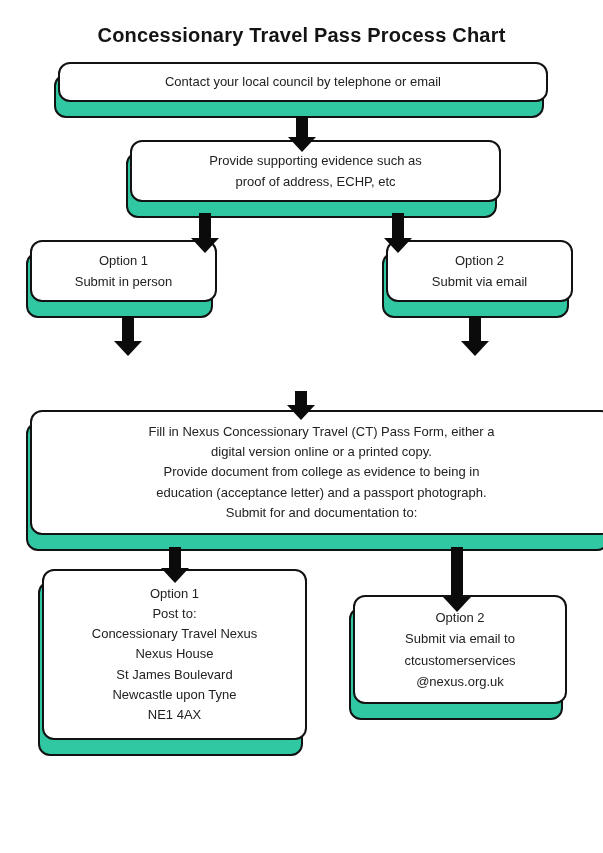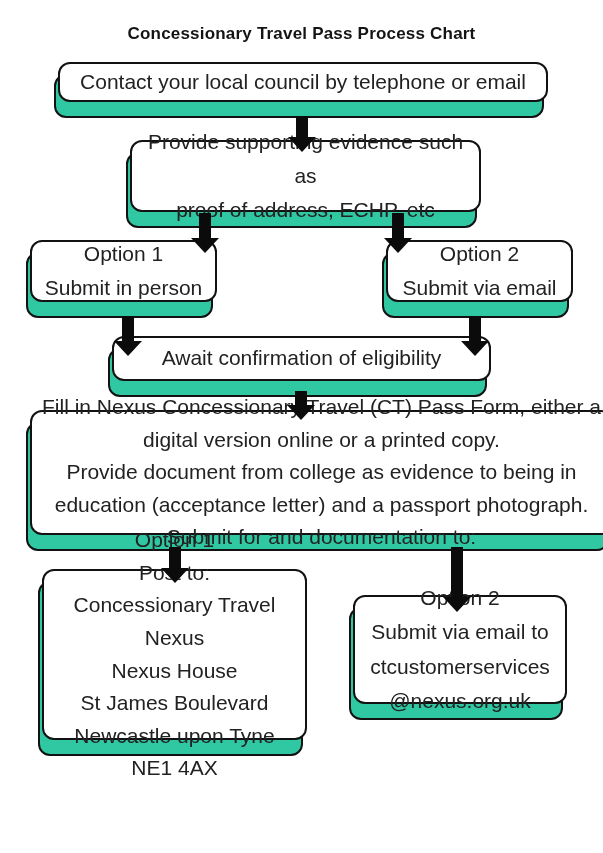--- a/index.html
+++ b/index.html
@@ -2,49 +2,49 @@
 <html><head>
 <meta charset="utf-8">
 <style>
   html,body{margin:0;padding:0;background:#ffffff;}
   .canvas{
     position:relative;width:603px;height:853px;background:#ffffff;
     font-family:"Liberation Sans",sans-serif;color:#1d1d1d;overflow:hidden;
   }
   .chart-title{
     position:absolute;top:24px;left:0;width:603px;text-align:center;
-    font-size:17px;font-weight:bold;letter-spacing:0.2px;color:#141414;
+    font-size:20px;font-weight:bold;letter-spacing:0.2px;color:#141414;
   }
   
   .node{position:absolute;}
   .node::before{
     content:"";position:absolute;left:-4px;right:4px;top:12px;bottom:-16px;
     background:#30C8A3;border:2px solid #121212;border-radius:12px;z-index:1;
   }
   .face{
     position:absolute;inset:0;background:#ffffff;border:2px solid #121212;
     border-radius:12px;z-index:2;display:flex;align-items:center;justify-content:center;
     text-align:center;padding:2px 8px;box-sizing:border-box;
   }
-  .face-text{white-space:pre-line;font-size:21px;line-height:1.62;color:#222222;}
+  .face-text{white-space:pre-line;font-size:13px;line-height:1.62;color:#222222;}
   .lh-tight .face-text{line-height:1.55;}
   
   .arrow{position:absolute;width:28px;z-index:3;}
   .arrow .stem{
     position:absolute;left:50%;transform:translateX(-50%);
     top:0;bottom:13px;width:12px;background:#0b0b0b;
   }
   .arrow .head{
     position:absolute;bottom:0;left:0;width:0;height:0;
     border-left:14px solid transparent;border-right:14px solid transparent;
     border-top:15px solid #0b0b0b;
   }
   
   .n-contact {left:58px; top:62px; width:490px;height:40px;}
-  .n-evidence{left:130px;top:140px;width:351px;height:72px;}
+  .n-evidence{left:130px;top:140px;width:351px;height:62px;padding-left:20px;}
   .n-opt1    {left:30px; top:240px;width:187px;height:62px;}
   .n-opt2    {left:386px;top:240px;width:187px;height:62px;}
   .n-await   {left:112px;top:336px;width:379px;height:45px;}
   .n-form    {left:30px; top:410px;width:583px;height:125px;}
   .n-post    {left:42px; top:569px;width:265px;height:171px;}
   .n-emailto {left:353px;top:595px;width:214px;height:109px;}
   .n-wait    {left:98px; top:776px;width:401px;height:38px;}
   
   .a1 {left:288px;top:116px;height:36px;}
   .a2l{left:191px;top:213px;height:40px;}
@@ -105,25 +105,20 @@
 
   <div class="arrow a3l">
       <div class="stem"></div>
       <div class="head"></div>
     </div>
   <div class="arrow a3r">
       <div class="stem"></div>
       <div class="head"></div>
     </div>
 
-  <div class="node n-await">
-    <div class="face">
-        <span class="face-text">Await confirmation of eligibility</span>
-      </div>
-  </div>
 
   <div class="arrow a4">
       <div class="stem"></div>
       <div class="head"></div>
     </div>
 
   <div class="node n-form lh-tight">
     <div class="face">
         <span class="face-text">Fill in Nexus Concessionary Travel (CT) Pass Form, either a
 digital version online or a printed copy.

